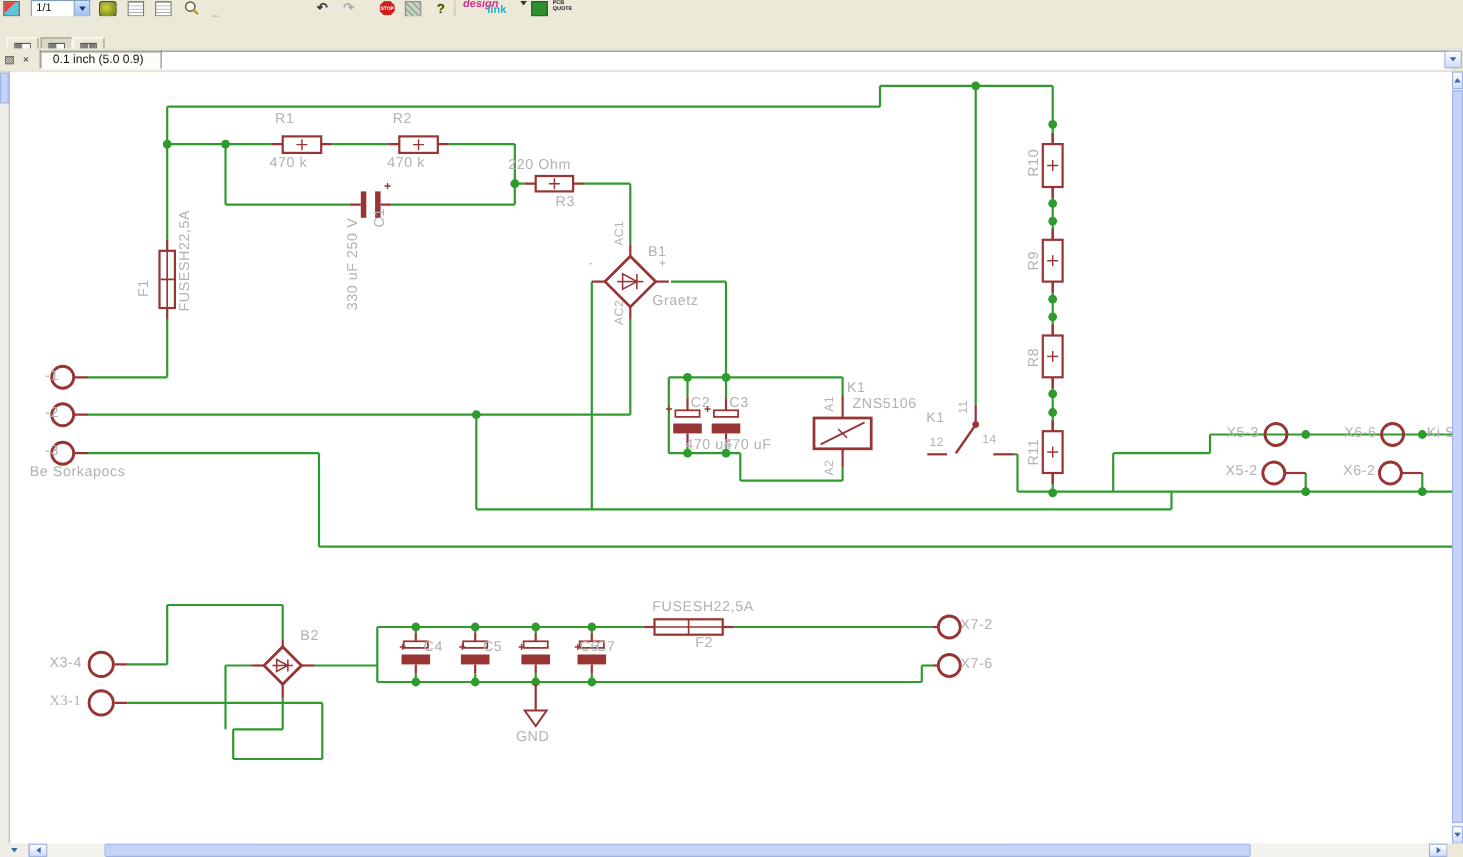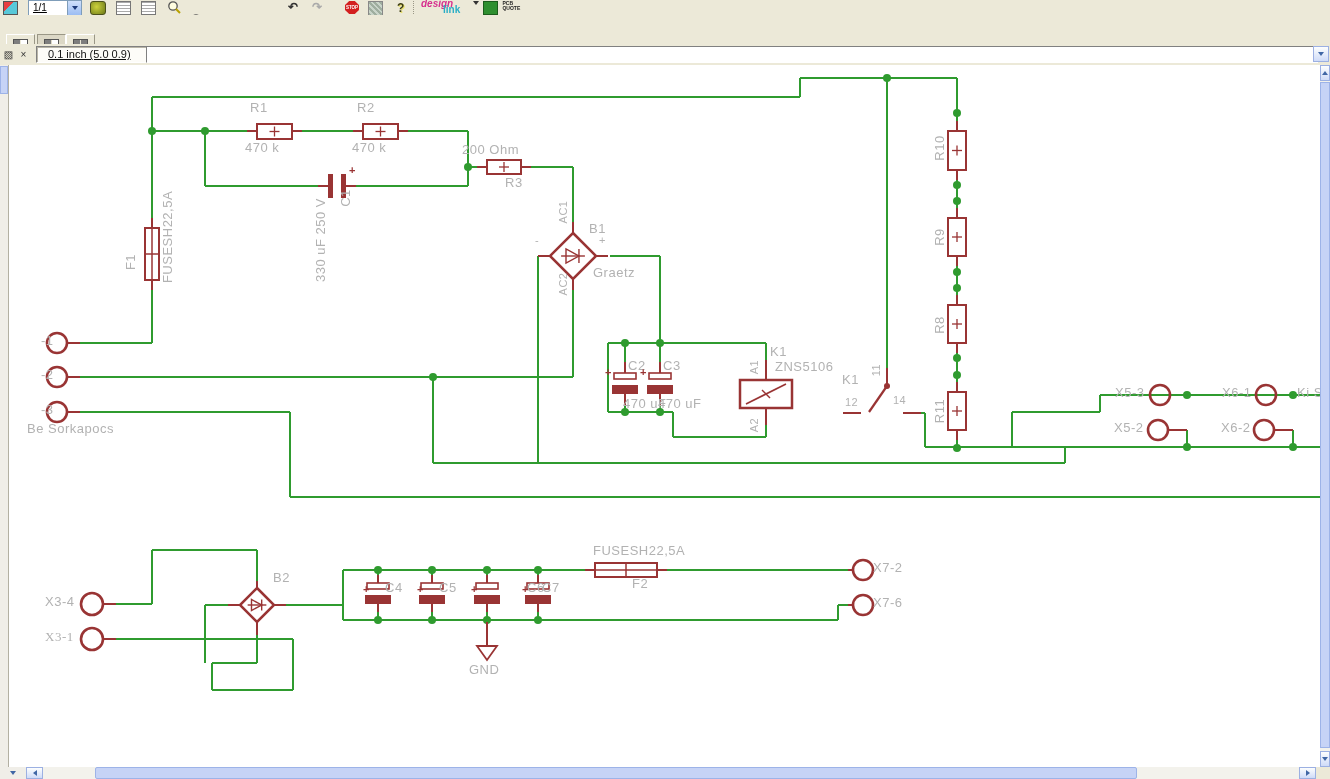--- a/index.html
+++ b/index.html
@@ -2,21 +2,21 @@
 <html><head>
 <meta charset="utf-8">
 <style>
   html,body{margin:0;padding:0;}
   body{width:1330px;height:779px;position:relative;overflow:hidden;background:#ece9d8;
        font-family:"Liberation Sans",sans-serif;}
   
   #row1{position:absolute;left:0;top:0;width:1330px;height:15px;background:#ece9d8;overflow:hidden;}
   #row2{position:absolute;left:0;top:15px;width:1330px;height:29px;background:#ece9d8;border-bottom:1px solid #d9d5c5;}
   #row3{position:absolute;left:0;top:44px;width:1330px;height:21px;background:#ece9d8;border-bottom:1px solid #a8a59a;}
-  .abs{position:absolute;text-decoration:underline;}
+  .abs{position:absolute;}
   .combo{display:flex;align-items:stretch;background:#fff;border:1px solid #7f9db9;height:14px;}
   .combo .val{font-size:10px;padding:0 4px;line-height:13px;color:#000;flex:1;}
   .combo .btn{width:13px;background:linear-gradient(#cfe0fb,#9cbdf3);border-left:1px solid #7f9db9;
               display:flex;align-items:center;justify-content:center;}
   .tri-d{width:0;height:0;border-left:3px solid transparent;border-right:3px solid transparent;border-top:4px solid #1c3a7a;}
   .ic{position:absolute;top:1px;height:13px;}
   .tb-btn{position:absolute;top:19px;width:27px;height:21px;background:#ece9d8;border:1px solid #fff;
           border-right-color:#9a9786;border-bottom-color:#9a9786;display:flex;align-items:center;justify-content:center;}
   .tb-btn.pressed{background:#dcd8c6;border:1px solid #9a9786;border-right-color:#fff;border-bottom-color:#fff;}
   .mini{display:grid;grid-template-columns:6px 6px;grid-template-rows:5px 5px;gap:1px;border:1px solid #555;}
@@ -401,37 +401,37 @@
       <circle cx="863" cy="570" r="10" fill="none" stroke="#993434" stroke-width="2.6"></circle>
       <circle cx="863" cy="605" r="10" fill="none" stroke="#993434" stroke-width="2.6"></circle>
       <line x1="487" y1="622" x2="487" y2="646" stroke="#993434" stroke-width="2"></line>
       <polygon points="477,646 497,646 487,660" fill="none" stroke="#993434" stroke-width="1.8"></polygon>
     </svg>
   <div id="labels">
       <div class="lbl" style="left: 241px; top: 35px;">R1</div>
       <div class="lbl" style="left: 236px; top: 75px;">470 k</div>
       <div class="lbl" style="left: 348px; top: 35px;">R2</div>
       <div class="lbl" style="left: 343px; top: 75px;">470 k</div>
-      <div class="lbl" style="left: 453px; top: 77px;">200 Ohm</div>
+      <div class="lbl" style="left: 453px; top: 77px;">220 Ohm</div>
       <div class="lbl" style="left: 496px; top: 110px;">R3</div>
       <div class="lbl" style="left: 580px; top: 156px;">B1</div>
       <div class="lbl" style="left: 584px; top: 200px;">Graetz</div>
       <div class="lbl s" style="left: 526px; top: 169px;">-</div>
       <div class="lbl s" style="left: 590px; top: 169px;">+</div>
       <div class="lbl" style="left: 619px; top: 293px;">C2</div>
       <div class="lbl" style="left: 654px; top: 293px;">C3</div>
       <div class="lbl" style="left: 614px; top: 331px;">470 uF</div>
       <div class="lbl" style="left: 649px; top: 331px;">470 uF</div>
       <div class="lbl" style="left: 761px; top: 279px;">K1</div>
       <div class="lbl" style="left: 766px; top: 294px;">ZNS5106</div>
       <div class="lbl" style="left: 833px; top: 307px;">K1</div>
       <div class="lbl s" style="left: 836px; top: 331px;">12</div>
       <div class="lbl s" style="left: 884px; top: 329px;">14</div>
       <div class="lbl" style="left: 1106px; top: 320px;">X5-3</div>
-      <div class="lbl" style="left: 1213px; top: 320px;">X6-1</div>
+      <div class="lbl" style="left: 1213px; top: 320px;">X6-6</div>
       <div class="lbl" style="left: 1288px; top: 320px;">Ki So</div>
       <div class="lbl" style="left: 1105px; top: 355px; text-align: right;">X5-2</div>
       <div class="lbl" style="left: 1212px; top: 355px;">X6-2</div>
       <div class="lbl" style="left: 18px; top: 356px;">Be Sorkapocs</div>
       <div class="lbl" style="left: 32px; top: 268px;">-1</div>
       <div class="lbl" style="left: 32px; top: 302px;">-2</div>
       <div class="lbl" style="left: 32px; top: 337px;">-3</div>
       <div class="lbl" style="left: 36px; top: 529px;">X3-4</div>
       <div class="lbl" style="left: 36px; top: 564px; font-family: Liberation Serif, serif;">X3-1</div>
       <div class="lbl" style="left: 264px; top: 505px;">B2</div>

